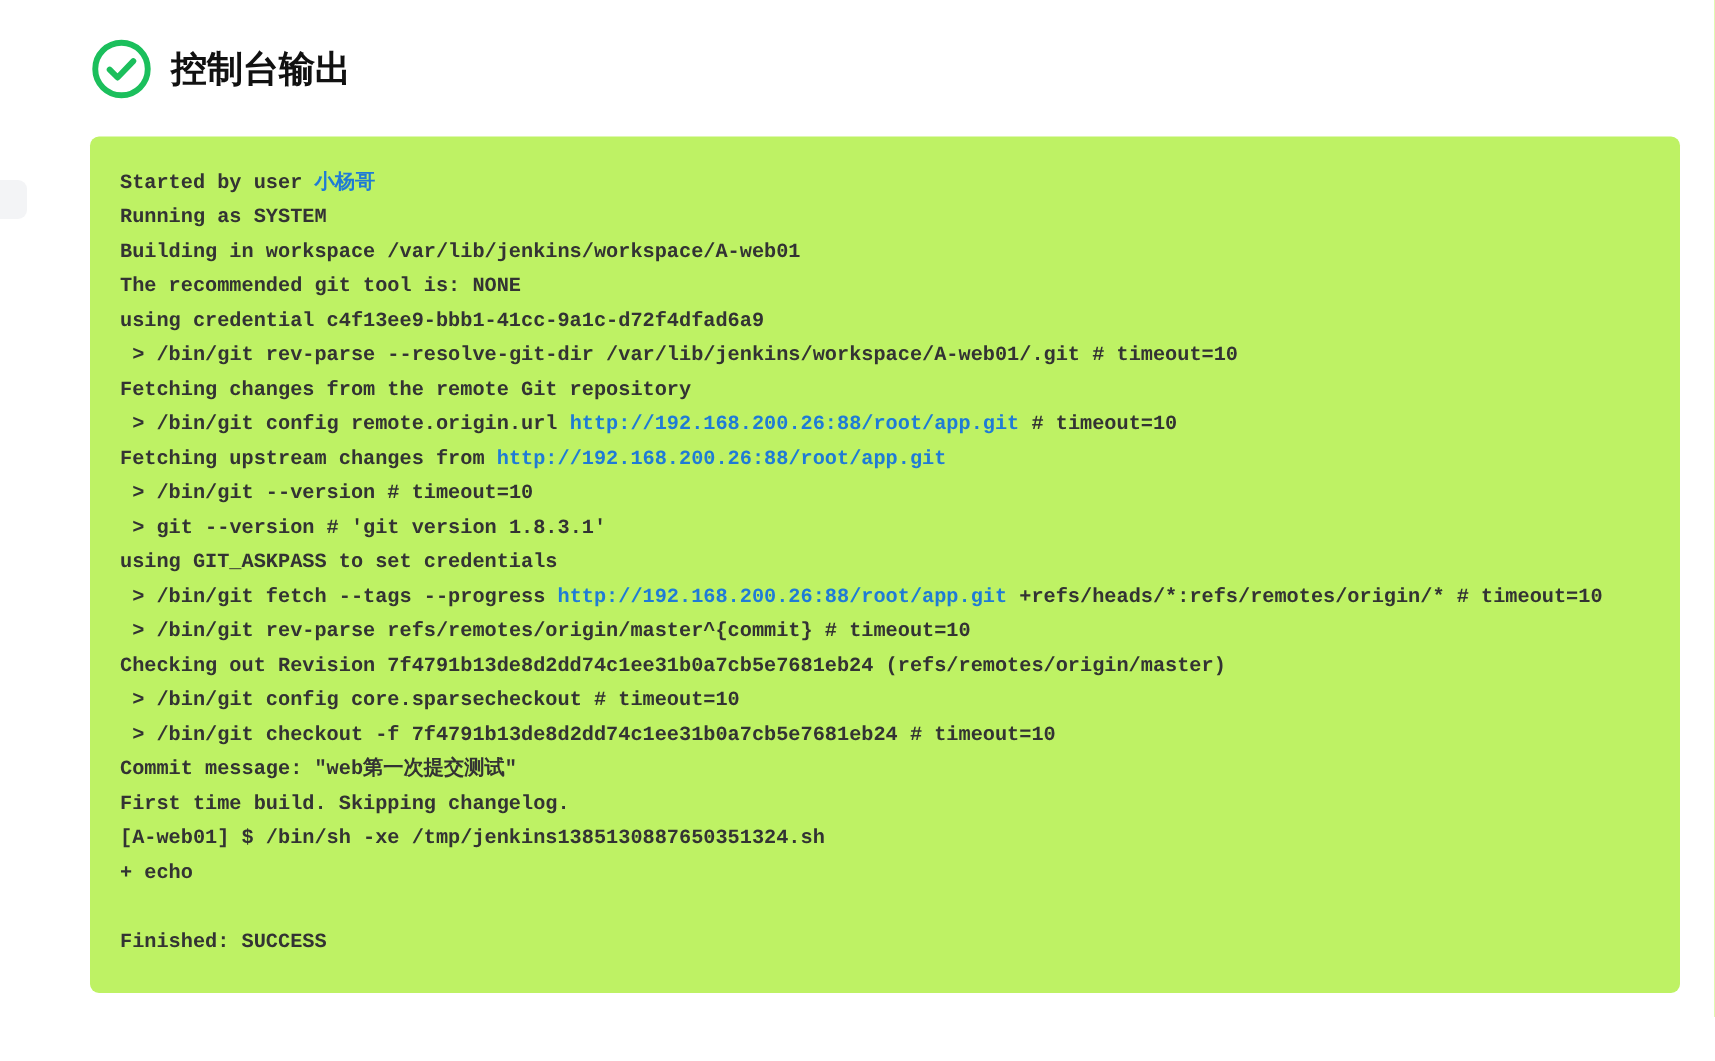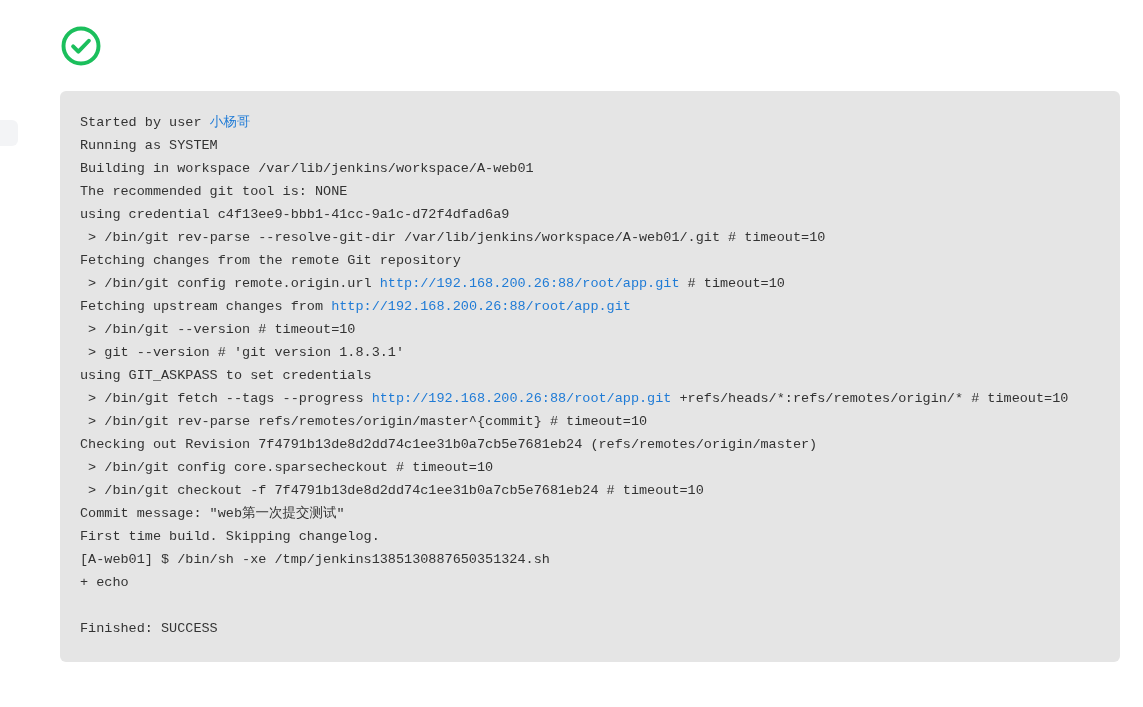--- a/index.html
+++ b/index.html
@@ -40,23 +40,24 @@
     .success-icon svg {
       width: 100%;
       height: 100%;
     }
     .page-title {
       font-size: 24px;
       font-weight: 700;
       color: #111111;
     }
     .console-panel {
-      background: #e5e5e5;
+      background: #bef264;
       border-radius: 6px;
       padding: 20px 20px 22px 20px;
+      font-weight: bold;
     }
     .console-text {
       font-family: "SFMono-Regular", Consolas, "Liberation Mono", Menlo, monospace;
       font-size: 13.5px;
       line-height: 23px;
       color: #333333;
       white-space: pre-wrap;
       word-break: break-all;
     }
     .console-line {
@@ -77,19 +78,20 @@
 
 <div class="container">
 
   <div class="header">
     <span class="success-icon">
       <svg viewBox="0 0 48 48" fill="none">
         <circle cx="24" cy="24" r="20" stroke="#1bbf5c" stroke-width="4.5"></circle>
         <path d="M15 24.5 L21 30.5 L33 18" stroke="#1bbf5c" stroke-width="4.5" stroke-linecap="round" stroke-linejoin="round" fill="none"></path>
       </svg>
     </span>
+    <h1 class="page-title">控制台输出</h1>
   </div>
 
   <div class="console-panel">
     <div class="console-text" id="console-body"><span class="console-line"><span>Started by user </span><a class="console-link" href="#">小杨哥</a></span><span class="console-line"><span>Running as SYSTEM</span></span><span class="console-line"><span>Building in workspace /var/lib/jenkins/workspace/A-web01</span></span><span class="console-line"><span>The recommended git tool is: NONE</span></span><span class="console-line"><span>using credential c4f13ee9-bbb1-41cc-9a1c-d72f4dfad6a9</span></span><span class="console-line"><span> &gt; /bin/git rev-parse --resolve-git-dir /var/lib/jenkins/workspace/A-web01/.git # timeout=10</span></span><span class="console-line"><span>Fetching changes from the remote Git repository</span></span><span class="console-line"><span> &gt; /bin/git config remote.origin.url </span><a class="console-link" href="#">http://192.168.200.26:88/root/app.git</a><span> # timeout=10</span></span><span class="console-line"><span>Fetching upstream changes from </span><a class="console-link" href="#">http://192.168.200.26:88/root/app.git</a></span><span class="console-line"><span> &gt; /bin/git --version # timeout=10</span></span><span class="console-line"><span> &gt; git --version # 'git version 1.8.3.1'</span></span><span class="console-line"><span>using GIT_ASKPASS to set credentials </span></span><span class="console-line"><span> &gt; /bin/git fetch --tags --progress </span><a class="console-link" href="#">http://192.168.200.26:88/root/app.git</a><span> +refs/heads/*:refs/remotes/origin/* # timeout=10</span></span><span class="console-line"><span> &gt; /bin/git rev-parse refs/remotes/origin/master^{commit} # timeout=10</span></span><span class="console-line"><span>Checking out Revision 7f4791b13de8d2dd74c1ee31b0a7cb5e7681eb24 (refs/remotes/origin/master)</span></span><span class="console-line"><span> &gt; /bin/git config core.sparsecheckout # timeout=10</span></span><span class="console-line"><span> &gt; /bin/git checkout -f 7f4791b13de8d2dd74c1ee31b0a7cb5e7681eb24 # timeout=10</span></span><span class="console-line"><span>Commit message: "web第一次提交测试"</span></span><span class="console-line"><span>First time build. Skipping changelog.</span></span><span class="console-line"><span>[A-web01] $ /bin/sh -xe /tmp/jenkins1385130887650351324.sh</span></span><span class="console-line"><span>+ echo</span></span><span class="console-line blank-line"></span><span class="console-line"><span>Finished: SUCCESS</span></span></div>
   </div>
 
 </div>
 
 </body></html>

